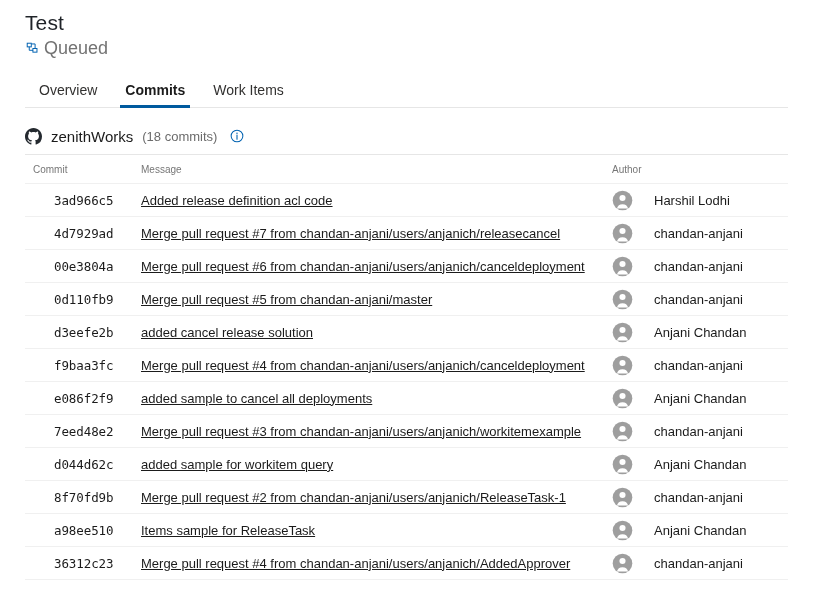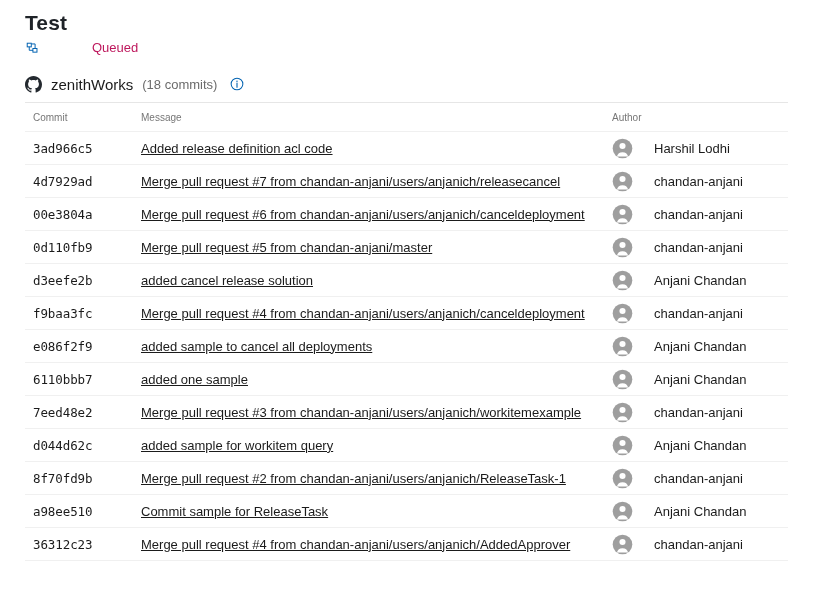--- a/index.html
+++ b/index.html
@@ -22,45 +22,44 @@
     height: 616px;
     box-sizing: border-box;
   }
 
   
   .header {
     padding: 10px 0 0 25px;
   }
   .page-title {
     font-size: 21px;
-    font-weight: 700;
+    font-weight: 400;
     color: #1f2328;
     line-height: 26px;
     margin: 0;
     letter-spacing: 0.1px;
   }
   .status-row {
     display: flex;
     align-items: center;
     margin-top: 4px;
     gap: 5px;
   }
   .status-icon {
     width: 14px;
     height: 14px;
     display: inline-flex;
     align-items: center;
     justify-content: center;
   }
   .status-text {
-    font-size: 13px;
-    color: #be185d;
+    font-size: 18px;
+    color: #737373;
     line-height: 16px;
     cursor: pointer;
-    margin-left: 48px;
   }
 
   
   .tabs {
     margin-top: 20px;
     padding-left: 25px;
     display: flex;
     align-items: flex-end;
     gap: 0;
     position: relative;
@@ -166,20 +165,21 @@
   }
   th.col-commit, td.col-commit { width: 108px; padding-left: 8px !important; }
   th.col-message, td.col-message { width: auto; }
   th.col-author, td.col-author { width: 176px; }
 
   .hash {
     font-family: "DejaVu Sans Mono", "Liberation Mono", monospace;
     font-size: 12.5px;
     color: #1b1b1b;
     letter-spacing: -0.1px;
+    margin-left: 21px;
   }
   .msg {
     font-size: 13px;
     color: #1b1b1b;
     white-space: nowrap;
     overflow: hidden;
     text-overflow: ellipsis;
     display: block;
     text-decoration: underline;
   }
@@ -214,20 +214,26 @@
           <rect x="1.5" y="1.5" width="5" height="4.5"></rect>
           <rect x="8.5" y="8.0" width="5" height="4.5"></rect>
           <path d="M4 6.2 L4 10.2 L8.2 10.2" stroke-linecap="round"></path>
           <path d="M7.2 2.4 L11.2 2.4 L11.2 7.6" stroke-linecap="round"></path>
         </svg>
       </span>
       <span class="status-text">Queued</span>
     </div>
   </div>
 
+  <div class="tabs">
+    <div class="tab-rule"></div>
+    <div class="tab">Overview</div>
+    <div class="tab active">Commits</div>
+    <div class="tab">Work Items</div>
+  </div>
 
   <div class="repo-row">
     <span class="gh-icon">
       <svg width="17" height="17" viewBox="0 0 16 16" fill="#24292f">
         <path d="M8 0C3.58 0 0 3.58 0 8c0 3.54 2.29 6.53 5.47 7.59.4.07.55-.17.55-.38
         0-.19-.01-.82-.01-1.49-2.01.37-2.53-.49-2.69-.94-.09-.23-.48-.94-.82-1.13-.28-.15-.68-.52-.01-.53.63-.01
         1.08.58 1.23.82.72 1.21 1.87.87 2.33.66.07-.52.28-.87.51-1.07-1.78-.2-3.64-.89-3.64-3.95
         0-.87.31-1.59.82-2.15-.08-.2-.36-1.02.08-2.12 0 0 .67-.21 2.2.82.64-.18 1.32-.27
         2-.27s1.36.09 2 .27c1.53-1.04 2.2-.82 2.2-.82.44 1.1.16 1.92.08 2.12.51.56.82 1.27.82
         2.15 0 3.07-1.87 3.75-3.65 3.95.29.25.54.73.54 1.48 0 1.07-.01 1.93-.01 2.2 0
@@ -396,85 +402,65 @@
             <circle cx="12" cy="12" r="11.2" fill="#9e9e9e"></circle>
             <circle cx="12" cy="9.1" r="3.5" fill="#ffffff"></circle>
             <path d="M5.6 21.2 a6.6 6.6 0 0 1 12.8 0 z" fill="#ffffff"></path>
           </svg>
         </span>
         <span class="author-name">Anjani Chandan</span>
       </div>
     </td>
   </tr>
 
-  <tr>
-    <td class="col-commit">
-      <span class="hash">6110bbb7</span>
-    </td>
-    <td class="col-message">
-      <span class="msg">added one sample</span>
+
+  <tr>
+    <td class="col-commit">
+      <span class="hash">7eed48e2</span>
+    </td>
+    <td class="col-message">
+      <span class="msg">Merge pull request #3 from chandan-anjani/users/anjanich/workitemexample</span>
+    </td>
+    <td class="col-author">
+      <div class="author-cell">
+        <span>
+          <svg class="avatar" viewBox="0 0 24 24">
+            <circle cx="12" cy="12" r="11.2" fill="#9e9e9e"></circle>
+            <circle cx="12" cy="9.1" r="3.5" fill="#ffffff"></circle>
+            <path d="M5.6 21.2 a6.6 6.6 0 0 1 12.8 0 z" fill="#ffffff"></path>
+          </svg>
+        </span>
+        <span class="author-name">chandan-anjani</span>
+      </div>
+    </td>
+  </tr>
+
+  <tr>
+    <td class="col-commit">
+      <span class="hash">d044d62c</span>
+    </td>
+    <td class="col-message">
+      <span class="msg">added sample for workitem query</span>
     </td>
     <td class="col-author">
       <div class="author-cell">
         <span>
           <svg class="avatar" viewBox="0 0 24 24">
             <circle cx="12" cy="12" r="11.2" fill="#9e9e9e"></circle>
             <circle cx="12" cy="9.1" r="3.5" fill="#ffffff"></circle>
             <path d="M5.6 21.2 a6.6 6.6 0 0 1 12.8 0 z" fill="#ffffff"></path>
           </svg>
         </span>
         <span class="author-name">Anjani Chandan</span>
       </div>
     </td>
   </tr>
 
   <tr>
     <td class="col-commit">
-      <span class="hash">7eed48e2</span>
-    </td>
-    <td class="col-message">
-      <span class="msg">Merge pull request #3 from chandan-anjani/users/anjanich/workitemexample</span>
-    </td>
-    <td class="col-author">
-      <div class="author-cell">
-        <span>
-          <svg class="avatar" viewBox="0 0 24 24">
-            <circle cx="12" cy="12" r="11.2" fill="#9e9e9e"></circle>
-            <circle cx="12" cy="9.1" r="3.5" fill="#ffffff"></circle>
-            <path d="M5.6 21.2 a6.6 6.6 0 0 1 12.8 0 z" fill="#ffffff"></path>
-          </svg>
-        </span>
-        <span class="author-name">chandan-anjani</span>
-      </div>
-    </td>
-  </tr>
-
-  <tr>
-    <td class="col-commit">
-      <span class="hash">d044d62c</span>
-    </td>
-    <td class="col-message">
-      <span class="msg">added sample for workitem query</span>
-    </td>
-    <td class="col-author">
-      <div class="author-cell">
-        <span>
-          <svg class="avatar" viewBox="0 0 24 24">
-            <circle cx="12" cy="12" r="11.2" fill="#9e9e9e"></circle>
-            <circle cx="12" cy="9.1" r="3.5" fill="#ffffff"></circle>
-            <path d="M5.6 21.2 a6.6 6.6 0 0 1 12.8 0 z" fill="#ffffff"></path>
-          </svg>
-        </span>
-        <span class="author-name">Anjani Chandan</span>
-      </div>
-    </td>
-  </tr>
-
-  <tr>
-    <td class="col-commit">
       <span class="hash">8f70fd9b</span>
     </td>
     <td class="col-message">
       <span class="msg">Merge pull request #2 from chandan-anjani/users/anjanich/ReleaseTask-1</span>
     </td>
     <td class="col-author">
       <div class="author-cell">
         <span>
           <svg class="avatar" viewBox="0 0 24 24">
             <circle cx="12" cy="12" r="11.2" fill="#9e9e9e"></circle>
@@ -485,21 +471,21 @@
         <span class="author-name">chandan-anjani</span>
       </div>
     </td>
   </tr>
 
   <tr>
     <td class="col-commit">
       <span class="hash">a98ee510</span>
     </td>
     <td class="col-message">
-      <span class="msg">Commit sample for ReleaseTask</span>
+      <span class="msg">Items sample for ReleaseTask</span>
     </td>
     <td class="col-author">
       <div class="author-cell">
         <span>
           <svg class="avatar" viewBox="0 0 24 24">
             <circle cx="12" cy="12" r="11.2" fill="#9e9e9e"></circle>
             <circle cx="12" cy="9.1" r="3.5" fill="#ffffff"></circle>
             <path d="M5.6 21.2 a6.6 6.6 0 0 1 12.8 0 z" fill="#ffffff"></path>
           </svg>
         </span>

